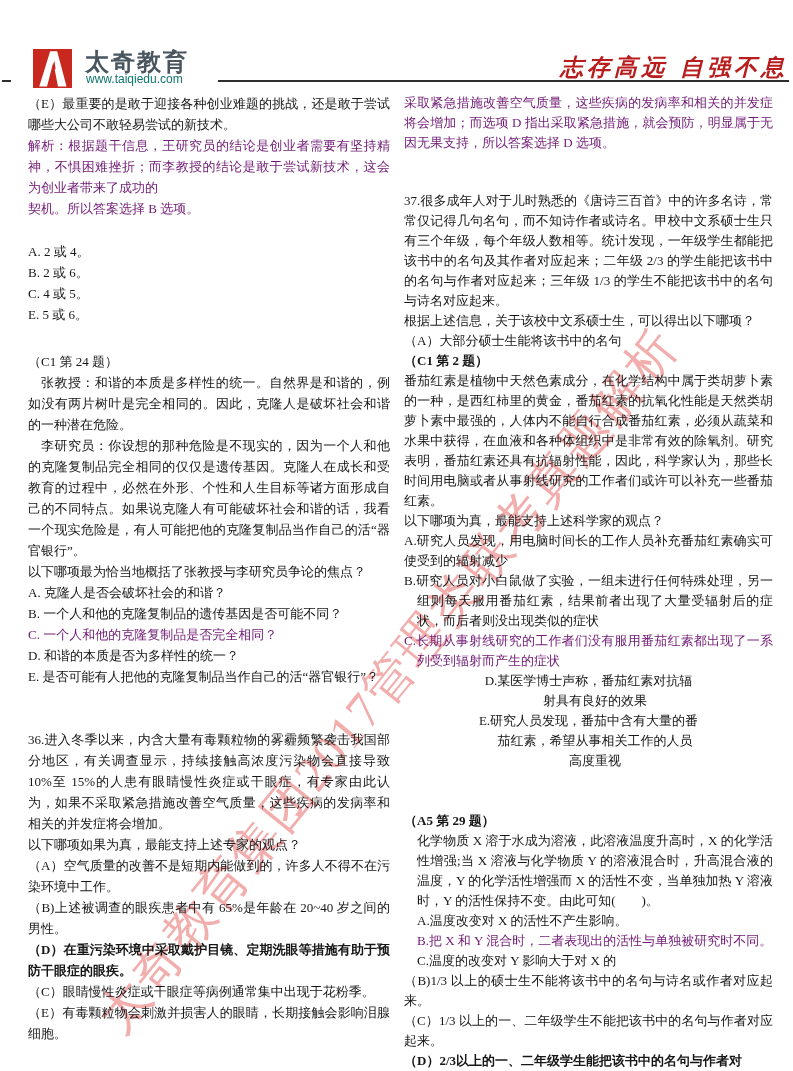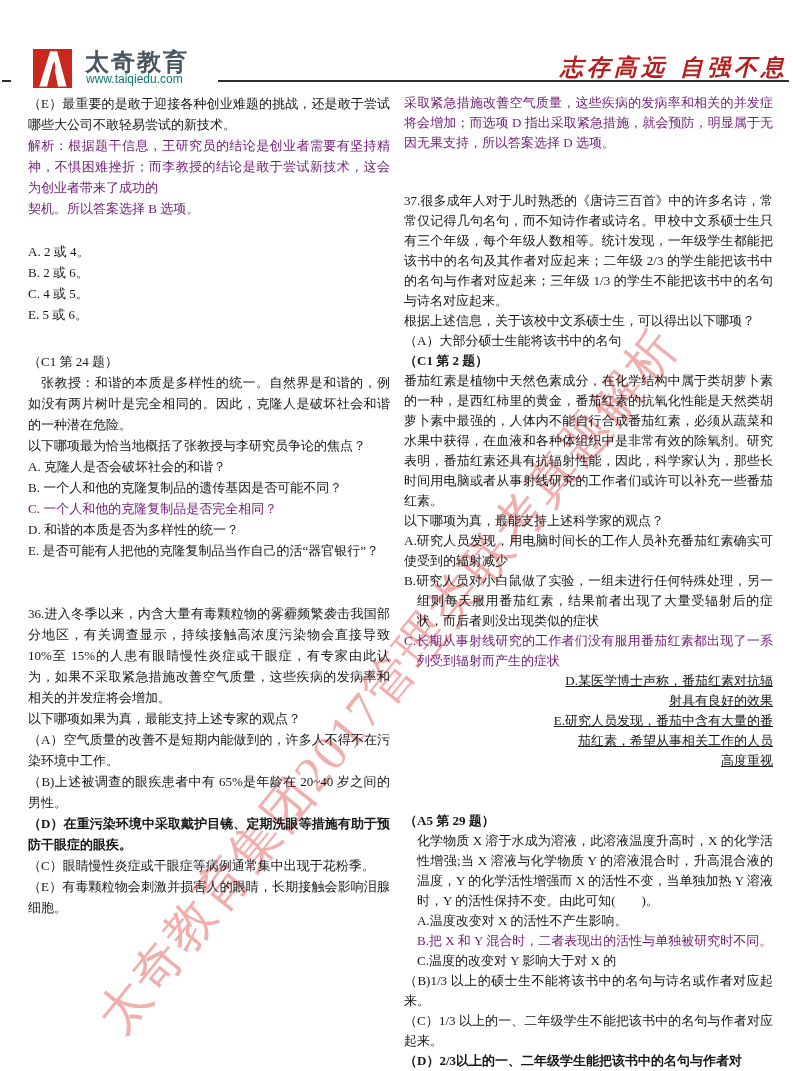--- a/index.html
+++ b/index.html
@@ -22,21 +22,21 @@
   
   .col{position:absolute;top:57px;z-index:1;font-size:13px;line-height:21px;text-align:justify;}
   .col-left{left:28px;width:362px;}
   .col-right{left:404px;width:369px;line-height:20px;}
   .blk{margin:0;}
   .red{color:#701a75;}
   .bold{font-weight:bold;}
   .ind{text-indent:1em;}
   .pad{padding-left:1em;}
   .hang{padding-left:1em;text-indent:-1em;}
-  .ln{text-align:right;text-decoration:underline;}
+  .ln{text-align:center;}
   .ln.cont{padding-left:1em;}
 </style>
 </head>
 <body>
 
 <div class="page">
 
   <div class="logo">
     <svg width="45" height="39" viewBox="0 0 100 100" xmlns="http://www.w3.org/2000/svg">
       <rect x="0" y="0" width="100" height="100" fill="#c8281e"></rect>
@@ -55,20 +55,21 @@
   <div class="col col-left">
       <p class="blk">（E）最重要的是敢于迎接各种创业难题的挑战，还是敢于尝试哪些大公司不敢轻易尝试的新技术。</p>
       <p class="blk red">解析：根据题干信息，王研究员的结论是创业者需要有坚持精神，不惧困难挫折；而李教授的结论是敢于尝试新技术，这会为创业者带来了成功的</p>
       <p class="blk red">契机。所以答案选择 B 选项。</p>
       <p class="blk" style="margin-top: 22px;">A. 2 或 4。</p>
       <p class="blk">B. 2 或 6。</p>
       <p class="blk">C. 4 或 5。</p>
       <p class="blk">E. 5 或 6。</p>
       <p class="blk" style="margin-top: 26px;">（C1 第 24 题）</p>
       <p class="blk ind">张教授：和谐的本质是多样性的统一。自然界是和谐的，例如没有两片树叶是完全相同的。因此，克隆人是破坏社会和谐的一种潜在危险。</p>
+      <p class="blk ind">李研究员：你设想的那种危险是不现实的，因为一个人和他的克隆复制品完全相同的仅仅是遗传基因。克隆人在成长和受教育的过程中，必然在外形、个性和人生目标等诸方面形成自己的不同特点。如果说克隆人有可能破坏社会和谐的话，我看一个现实危险是，有人可能把他的克隆复制品当作自己的活“器官银行”。</p>
       <p class="blk">以下哪项最为恰当地概括了张教授与李研究员争论的焦点？</p>
       <p class="blk">A. 克隆人是否会破坏社会的和谐？</p>
       <p class="blk">B. 一个人和他的克隆复制品的遗传基因是否可能不同？</p>
       <p class="blk red">C. 一个人和他的克隆复制品是否完全相同？</p>
       <p class="blk">D. 和谐的本质是否为多样性的统一？</p>
       <p class="blk">E. 是否可能有人把他的克隆复制品当作自己的活“器官银行”？</p>
       <p class="blk" style="margin-top: 42px;">36.进入冬季以来，内含大量有毒颗粒物的雾霾频繁袭击我国部分地区，有关调查显示，持续接触高浓度污染物会直接导致 10%至 15%的人患有眼睛慢性炎症或干眼症，有专家由此认为，如果不采取紧急措施改善空气质量，这些疾病的发病率和相关的并发症将会增加。</p>
       <p class="blk">以下哪项如果为真，最能支持上述专家的观点？</p>
       <p class="blk">（A）空气质量的改善不是短期内能做到的，许多人不得不在污染环境中工作。</p>
       <p class="blk">（B)上述被调查的眼疾患者中有 65%是年龄在 20~40 岁之间的男性。</p>

